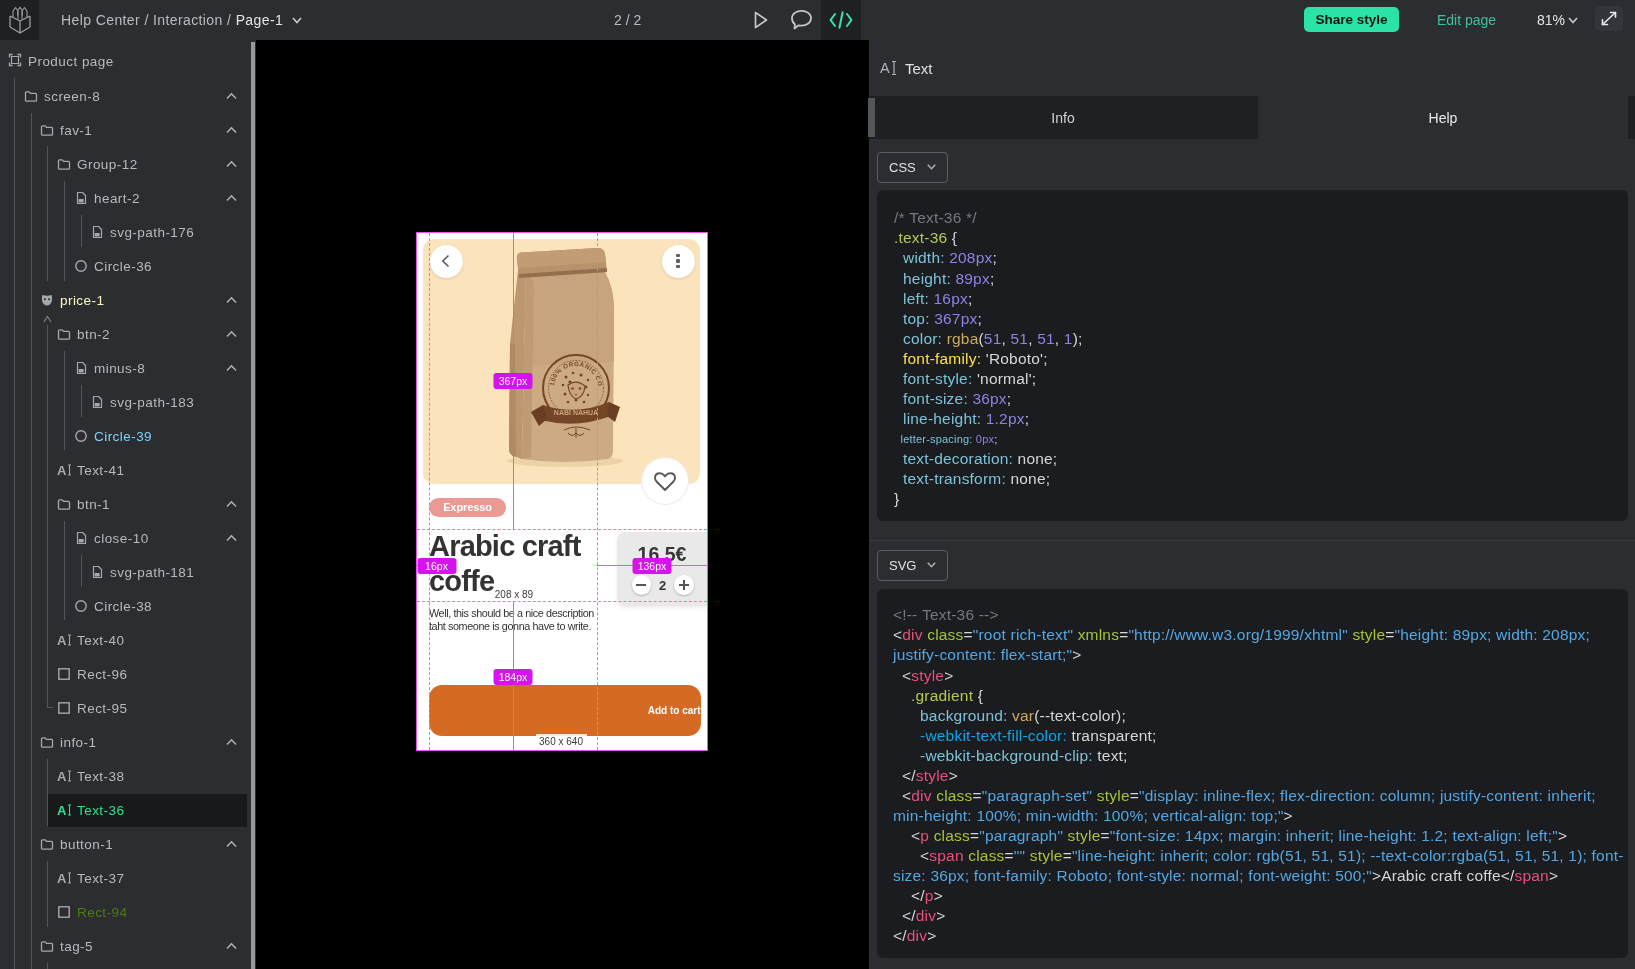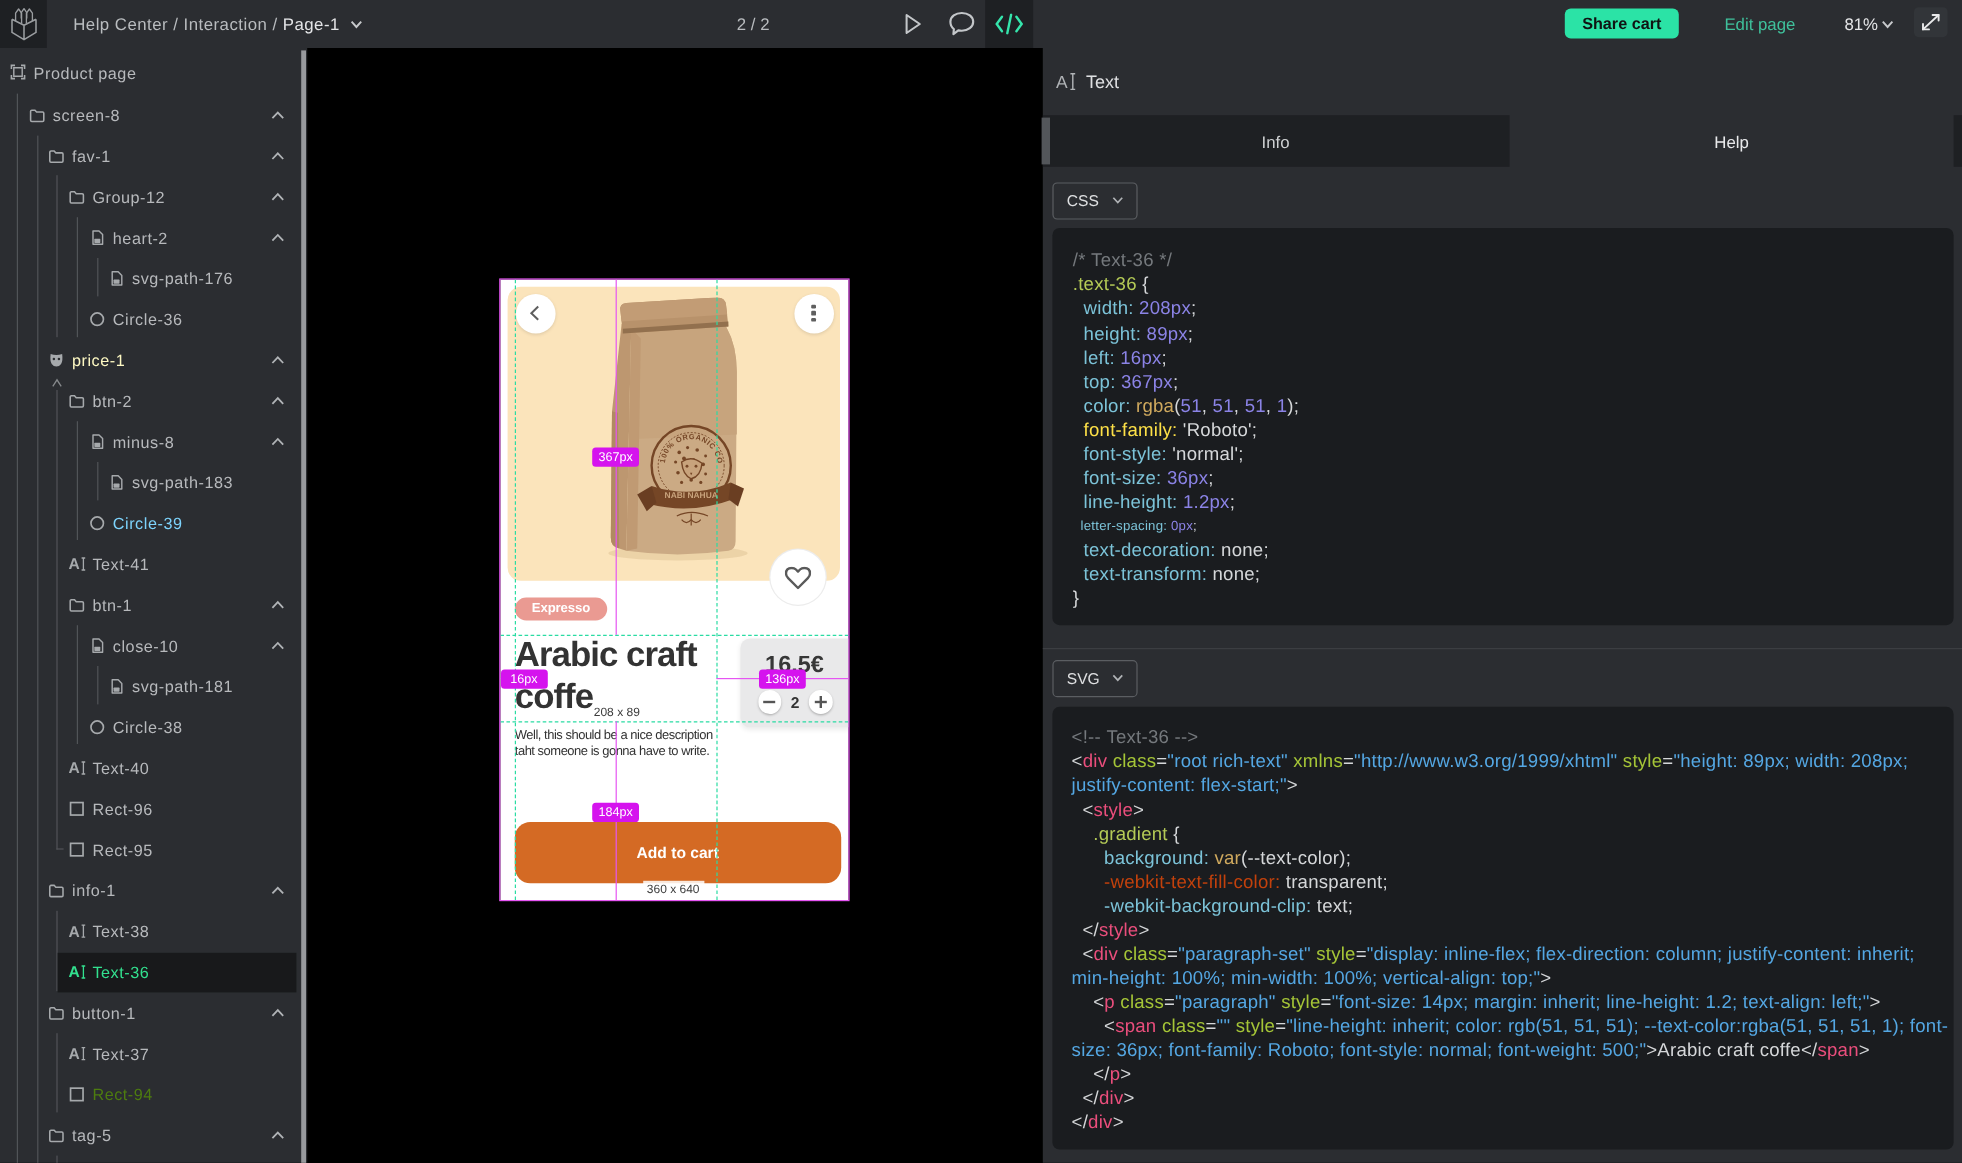--- a/index.html
+++ b/index.html
@@ -27,21 +27,21 @@
   </svg>
 <svg class="ab" style="left:790px;top:9px;" width="23" height="22" viewBox="0 0 23 22" fill="none" stroke="#c3c6c9" stroke-width="1.8">
     <path d="M21 9.2c0 4.3-4.3 7.4-9.5 7.4-.9 0-2.1-.1-2.9-.3L4.5 19.5l.4-4.2C3.1 14 2 11.8 2 9.2 2 4.9 6.3 1.8 11.5 1.8S21 4.9 21 9.2Z" stroke-linejoin="round"></path>
   </svg>
 <div class="ab" style="left:821px;top:0;width:40px;height:40px;background:#1e2023;"></div>
 <svg class="ab" style="left:829px;top:11px;" width="24" height="18" viewBox="0 0 24 18" fill="none" stroke="#35e5ac" stroke-width="2" stroke-linecap="round">
     <path d="M6 3 L1.6 9 L6 15"></path>
     <path d="M18 3 L22.4 9 L18 15"></path>
     <path d="M13.6 1.2 L10.4 16.8"></path>
   </svg>
-<div class="ab" style="left:1304px;top:7px;width:95px;height:25px;background:#2be3a6;border-radius:5px;color:#101413;font-size:13.5px;font-weight:bold;text-align:center;line-height:25px;">Share cart</div>
+<div class="ab" style="left:1304px;top:7px;width:95px;height:25px;background:#2be3a6;border-radius:5px;color:#101413;font-size:13.5px;font-weight:bold;text-align:center;line-height:25px;">Share style</div>
 <div class="ab" style="left:1437px;top:12px;font-size:14px;color:#3fc09b;">Edit page</div>
 <div class="ab" style="left:1537px;top:12px;font-size:14px;color:#e4e5e7;">81%</div>
 <svg class="ab" style="left:1567px;top:16px;" width="12" height="9" viewBox="0 0 12 9" fill="none" stroke="#c7c9cc" stroke-width="1.6">
     <path d="M2 2 L6 6.5 L10 2"></path>
   </svg>
 <div class="ab" style="left:1595px;top:6px;width:28px;height:25px;background:#323539;border-radius:4px;"></div>
 <svg class="ab" style="left:1601px;top:11px;" width="16" height="15" viewBox="0 0 16 15" fill="none" stroke="#e8e9ea" stroke-width="1.6" stroke-linecap="round" stroke-linejoin="round">
     <path d="M9.5 1.5 h5 v4.6"></path>
     <path d="M14.5 1.5 L1.5 13.5"></path>
     <path d="M6.5 13.5 h-5 v-4.6"></path>
@@ -291,21 +291,21 @@
 <div class="ab" style="left:429px;top:529px;width:170px;font-size:29px;line-height:34.5px;font-weight:bold;color:#333;letter-spacing:-0.8px;">Arabic craft coffe</div>
 <div class="ab" style="left:617px;top:531.9px;width:90px;height:74px;background:#e9e9ea;border-radius:8px 0 0 8px;box-shadow:0 2px 4px rgba(0,0,0,0.08);"></div>
 <div class="ab" style="left:617px;top:543px;width:90px;font-size:19.5px;font-weight:bold;color:#373737;text-align:center;">16.5€</div>
 <div class="ab" style="left:631.5px;top:575.2px;width:19.6px;height:19.6px;border-radius:50%;background:#fff;box-shadow:0 1px 2px rgba(0,0,0,0.25);"></div>
 <div class="ab" style="left:636.2px;top:584px;width:10.2px;height:1.8px;background:#555;"></div>
 <div class="ab" style="left:655px;top:578px;width:15px;text-align:center;font-size:13px;font-weight:bold;color:#333;">2</div>
 <div class="ab" style="left:674.2px;top:575.2px;width:19.6px;height:19.6px;border-radius:50%;background:#fff;box-shadow:0 1px 2px rgba(0,0,0,0.25);"></div>
 <div class="ab" style="left:678.9px;top:584px;width:10.2px;height:1.8px;background:#555;"></div>
 <div class="ab" style="left:683.1px;top:579.8px;width:1.8px;height:10.2px;background:#555;"></div>
 <div class="ab" style="left:429px;top:607px;font-size:10.8px;letter-spacing:-0.4px;line-height:12.6px;color:#333;">Well, this should be a nice description<br>taht someone is gonna have to write.</div>
-<div class="ab" style="left:429px;top:684.9px;width:271.5px;height:51.5px;background:#d46a24;border-radius:13px;color:#fff;font-size:13px;font-weight:bold;text-align:center;line-height:51.5px;">Add to cart</div>
+<div class="ab" style="left:429px;top:684.9px;width:271.5px;height:51.5px;background:#d46a24;border-radius:13px;color:#fff;font-size:10px;font-weight:bold;text-align:right;line-height:51.5px;">Add to cart</div>
 <div class="ab" style="left:474px;top:588.5px;width:80px;text-align:center;font-size:10px;color:#3c3c3c;">208 x 89</div>
 <div class="ab" style="left:535.5px;top:733.5px;width:51px;height:15.5px;background:rgba(255,255,255,0.85);"></div>
 <div class="ab" style="left:535.5px;top:736px;width:51px;text-align:center;font-size:10px;color:#3c3c3c;">360 x 640</div>
 <div class="ab" style="left:428.9px;top:233px;width:0;height:517px;border-left:1.6px dashed #2adca3;"></div>
 <div class="ab" style="left:596.8px;top:233px;width:0;height:517px;border-left:1.6px dashed #2adca3;"></div>
 <div class="ab" style="left:417px;top:528.5px;width:290px;height:0;border-top:1.6px dashed #2adca3;"></div>
 <div class="ab" style="left:417px;top:600.7px;width:290px;height:0;border-top:1.6px dashed #2adca3;"></div>
 <div class="ab" style="left:512.5px;top:233px;width:1.2px;height:295.5px;background:#e555f2;"></div>
 <div class="ab" style="left:512.5px;top:601px;width:1.2px;height:149px;background:#e555f2;"></div>
 <div class="ab" style="left:417px;top:564.7px;width:12px;height:1.2px;background:#e555f2;"></div>
@@ -353,21 +353,21 @@
 <svg class="ab" style="left:926px;top:561px;" width="11" height="8" viewBox="0 0 11 8" fill="none" stroke="#b0b3b6" stroke-width="1.4">
     <path d="M1.8 1.8 L5.5 5.8 L9.2 1.8"></path>
   </svg>
 <div class="ab" style="left:877px;top:589px;width:751px;height:369px;background:#1a1c1f;border-radius:6px;"></div>
 <div class="ab" style="left:893px;top:605.3px;font-size:15.5px;line-height:20px;letter-spacing:0.2px;white-space:pre;"><span style="color:#75797d;">&lt;!--&nbsp;Text-36&nbsp;--&gt;</span></div>
 <div class="ab" style="left:893px;top:625.37px;font-size:15.5px;line-height:20px;letter-spacing:0.2px;white-space:pre;"><span style="color:#d5d7d9;">&lt;</span><span style="color:#ea4e7c;">div</span><span style="color:#d5d7d9;">&nbsp;</span><span style="color:#a5c537;">class</span><span style="color:#d5d7d9;">=</span><span style="color:#54a7e3;">"root&nbsp;rich-text"</span><span style="color:#d5d7d9;">&nbsp;</span><span style="color:#a5c537;">xmlns</span><span style="color:#d5d7d9;">=</span><span style="color:#54a7e3;">"http://www.w3.org/1999/xhtml"</span><span style="color:#d5d7d9;">&nbsp;</span><span style="color:#a5c537;">style</span><span style="color:#d5d7d9;">=</span><span style="color:#54a7e3;">"height:&nbsp;89px;&nbsp;width:&nbsp;208px;</span></div>
 <div class="ab" style="left:893px;top:645.44px;font-size:15.5px;line-height:20px;letter-spacing:0.2px;white-space:pre;"><span style="color:#54a7e3;">justify-content:&nbsp;flex-start;"</span><span style="color:#d5d7d9;">&gt;</span></div>
 <div class="ab" style="left:893px;top:665.5100000000001px;font-size:15.5px;line-height:20px;letter-spacing:0.2px;white-space:pre;"><span style="color:#d5d7d9;">&nbsp;&nbsp;&lt;</span><span style="color:#ea4e7c;">style</span><span style="color:#d5d7d9;">&gt;</span></div>
 <div class="ab" style="left:893px;top:685.5800000000002px;font-size:15.5px;line-height:20px;letter-spacing:0.2px;white-space:pre;"><span style="color:#d5d7d9;">&nbsp;&nbsp;&nbsp;&nbsp;</span><span style="color:#b4ca56;">.gradient</span><span style="color:#d5d7d9;">&nbsp;{</span></div>
 <div class="ab" style="left:893px;top:705.6500000000002px;font-size:15.5px;line-height:20px;letter-spacing:0.2px;white-space:pre;"><span style="color:#7cc3d8;">&nbsp;&nbsp;&nbsp;&nbsp;&nbsp;&nbsp;background:</span><span style="color:#d5d7d9;">&nbsp;</span><span style="color:#cfa95e;">var</span><span style="color:#d5d7d9;">(--text-color);</span></div>
-<div class="ab" style="left:893px;top:725.7200000000003px;font-size:15.5px;line-height:20px;letter-spacing:0.2px;white-space:pre;"><span style="color:#c2410c;">&nbsp;&nbsp;&nbsp;&nbsp;&nbsp;&nbsp;-webkit-text-fill-color:</span><span style="color:#d5d7d9;">&nbsp;transparent;</span></div>
+<div class="ab" style="left:893px;top:725.7200000000003px;font-size:15.5px;line-height:20px;letter-spacing:0.2px;white-space:pre;"><span style="color:#0ea5e9;">&nbsp;&nbsp;&nbsp;&nbsp;&nbsp;&nbsp;-webkit-text-fill-color:</span><span style="color:#d5d7d9;">&nbsp;transparent;</span></div>
 <div class="ab" style="left:893px;top:745.7900000000003px;font-size:15.5px;line-height:20px;letter-spacing:0.2px;white-space:pre;"><span style="color:#7cc3d8;">&nbsp;&nbsp;&nbsp;&nbsp;&nbsp;&nbsp;-webkit-background-clip:</span><span style="color:#d5d7d9;">&nbsp;text;</span></div>
 <div class="ab" style="left:893px;top:765.8600000000004px;font-size:15.5px;line-height:20px;letter-spacing:0.2px;white-space:pre;"><span style="color:#d5d7d9;">&nbsp;&nbsp;&lt;/</span><span style="color:#ea4e7c;">style</span><span style="color:#d5d7d9;">&gt;</span></div>
 <div class="ab" style="left:893px;top:785.9300000000004px;font-size:15.5px;line-height:20px;letter-spacing:0.2px;white-space:pre;"><span style="color:#d5d7d9;">&nbsp;&nbsp;&lt;</span><span style="color:#ea4e7c;">div</span><span style="color:#d5d7d9;">&nbsp;</span><span style="color:#a5c537;">class</span><span style="color:#d5d7d9;">=</span><span style="color:#54a7e3;">"paragraph-set"</span><span style="color:#d5d7d9;">&nbsp;</span><span style="color:#a5c537;">style</span><span style="color:#d5d7d9;">=</span><span style="color:#54a7e3;">"display:&nbsp;inline-flex;&nbsp;flex-direction:&nbsp;column;&nbsp;justify-content:&nbsp;inherit;</span></div>
 <div class="ab" style="left:893px;top:806.0000000000005px;font-size:15.5px;line-height:20px;letter-spacing:0.2px;white-space:pre;"><span style="color:#54a7e3;">min-height:&nbsp;100%;&nbsp;min-width:&nbsp;100%;&nbsp;vertical-align:&nbsp;top;"</span><span style="color:#d5d7d9;">&gt;</span></div>
 <div class="ab" style="left:893px;top:826.0700000000005px;font-size:15.5px;line-height:20px;letter-spacing:0.2px;white-space:pre;"><span style="color:#d5d7d9;">&nbsp;&nbsp;&nbsp;&nbsp;&lt;</span><span style="color:#ea4e7c;">p</span><span style="color:#d5d7d9;">&nbsp;</span><span style="color:#a5c537;">class</span><span style="color:#d5d7d9;">=</span><span style="color:#54a7e3;">"paragraph"</span><span style="color:#d5d7d9;">&nbsp;</span><span style="color:#a5c537;">style</span><span style="color:#d5d7d9;">=</span><span style="color:#54a7e3;">"font-size:&nbsp;14px;&nbsp;margin:&nbsp;inherit;&nbsp;line-height:&nbsp;1.2;&nbsp;text-align:&nbsp;left;"</span><span style="color:#d5d7d9;">&gt;</span></div>
 <div class="ab" style="left:893px;top:846.1400000000006px;font-size:15.5px;line-height:20px;letter-spacing:0.2px;white-space:pre;"><span style="color:#d5d7d9;">&nbsp;&nbsp;&nbsp;&nbsp;&nbsp;&nbsp;&lt;</span><span style="color:#ea4e7c;">span</span><span style="color:#d5d7d9;">&nbsp;</span><span style="color:#a5c537;">class</span><span style="color:#d5d7d9;">=</span><span style="color:#54a7e3;">""</span><span style="color:#d5d7d9;">&nbsp;</span><span style="color:#a5c537;">style</span><span style="color:#d5d7d9;">=</span><span style="color:#54a7e3;">"line-height:&nbsp;inherit;&nbsp;color:&nbsp;rgb(51,&nbsp;51,&nbsp;51);&nbsp;--text-color:rgba(51,&nbsp;51,&nbsp;51,&nbsp;1);&nbsp;font-</span></div>
 <div class="ab" style="left:893px;top:866.2100000000006px;font-size:15.5px;line-height:20px;letter-spacing:0.2px;white-space:pre;"><span style="color:#54a7e3;">size:&nbsp;36px;&nbsp;font-family:&nbsp;Roboto;&nbsp;font-style:&nbsp;normal;&nbsp;font-weight:&nbsp;500;"</span><span style="color:#d5d7d9;">&gt;Arabic&nbsp;craft&nbsp;coffe&lt;/</span><span style="color:#ea4e7c;">span</span><span style="color:#d5d7d9;">&gt;</span></div>
 <div class="ab" style="left:893px;top:886.2800000000007px;font-size:15.5px;line-height:20px;letter-spacing:0.2px;white-space:pre;"><span style="color:#d5d7d9;">&nbsp;&nbsp;&nbsp;&nbsp;&lt;/</span><span style="color:#ea4e7c;">p</span><span style="color:#d5d7d9;">&gt;</span></div>
 <div class="ab" style="left:893px;top:906.3500000000007px;font-size:15.5px;line-height:20px;letter-spacing:0.2px;white-space:pre;"><span style="color:#d5d7d9;">&nbsp;&nbsp;&lt;/</span><span style="color:#ea4e7c;">div</span><span style="color:#d5d7d9;">&gt;</span></div>
 <div class="ab" style="left:893px;top:926.4200000000008px;font-size:15.5px;line-height:20px;letter-spacing:0.2px;white-space:pre;"><span style="color:#d5d7d9;">&lt;/</span><span style="color:#ea4e7c;">div</span><span style="color:#d5d7d9;">&gt;</span></div>

